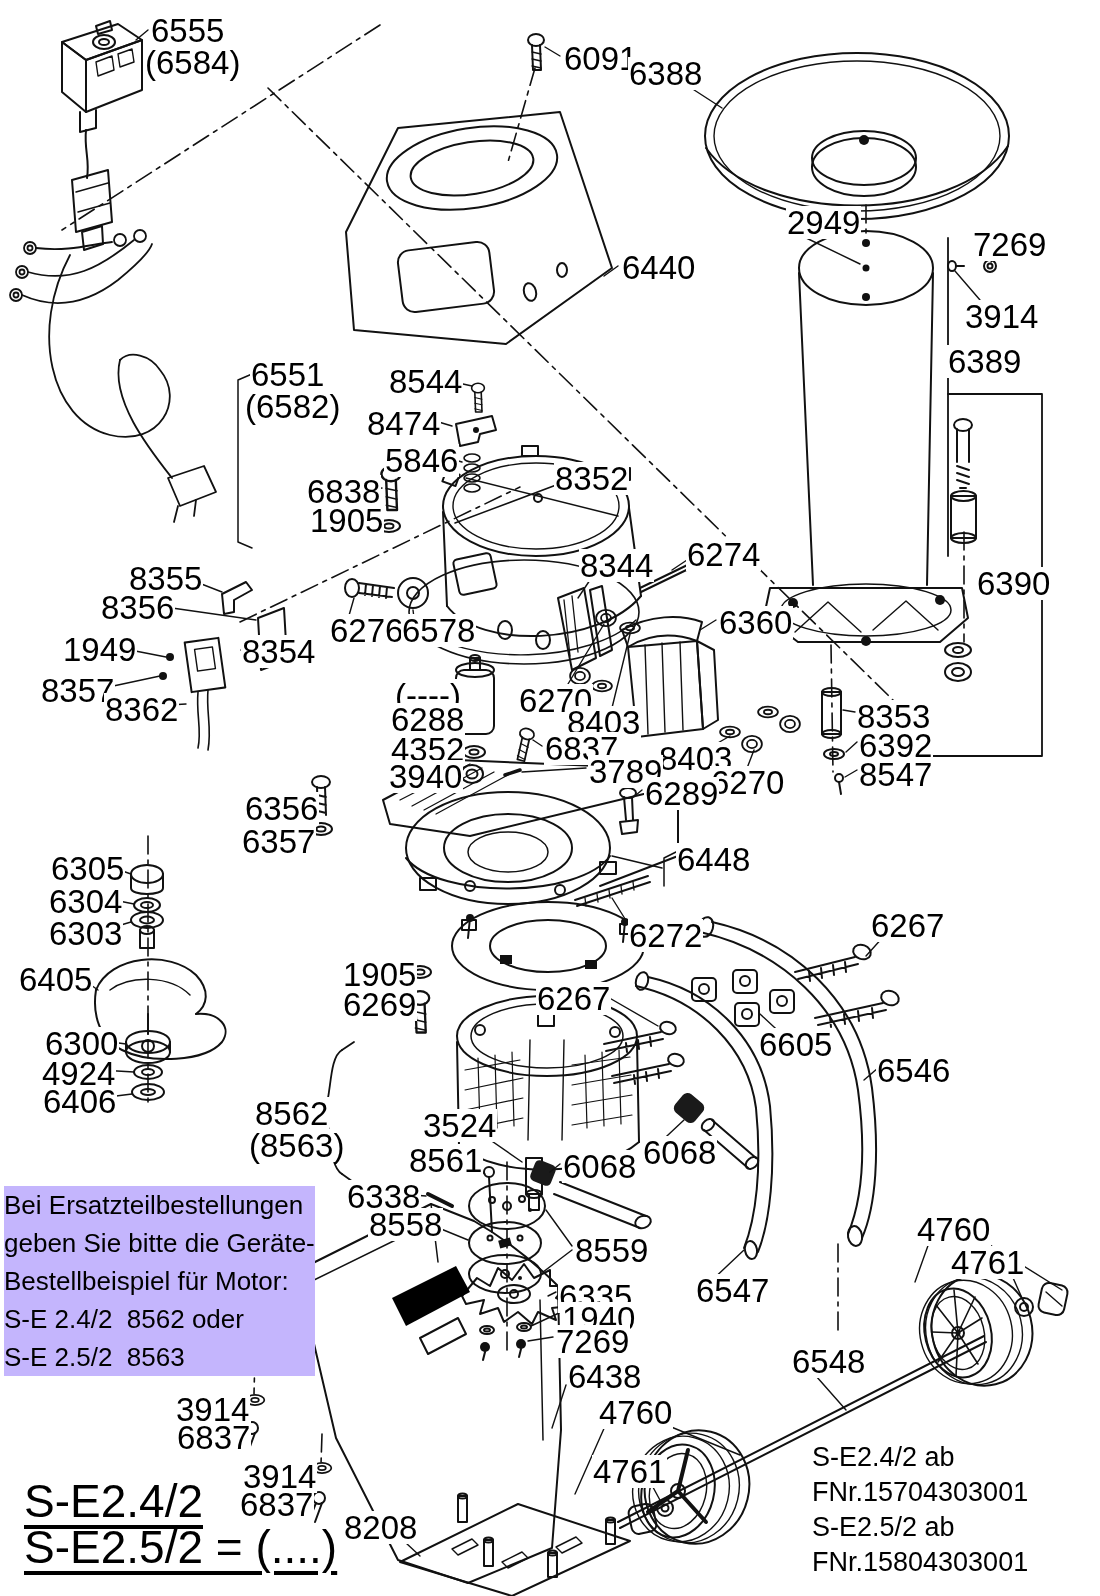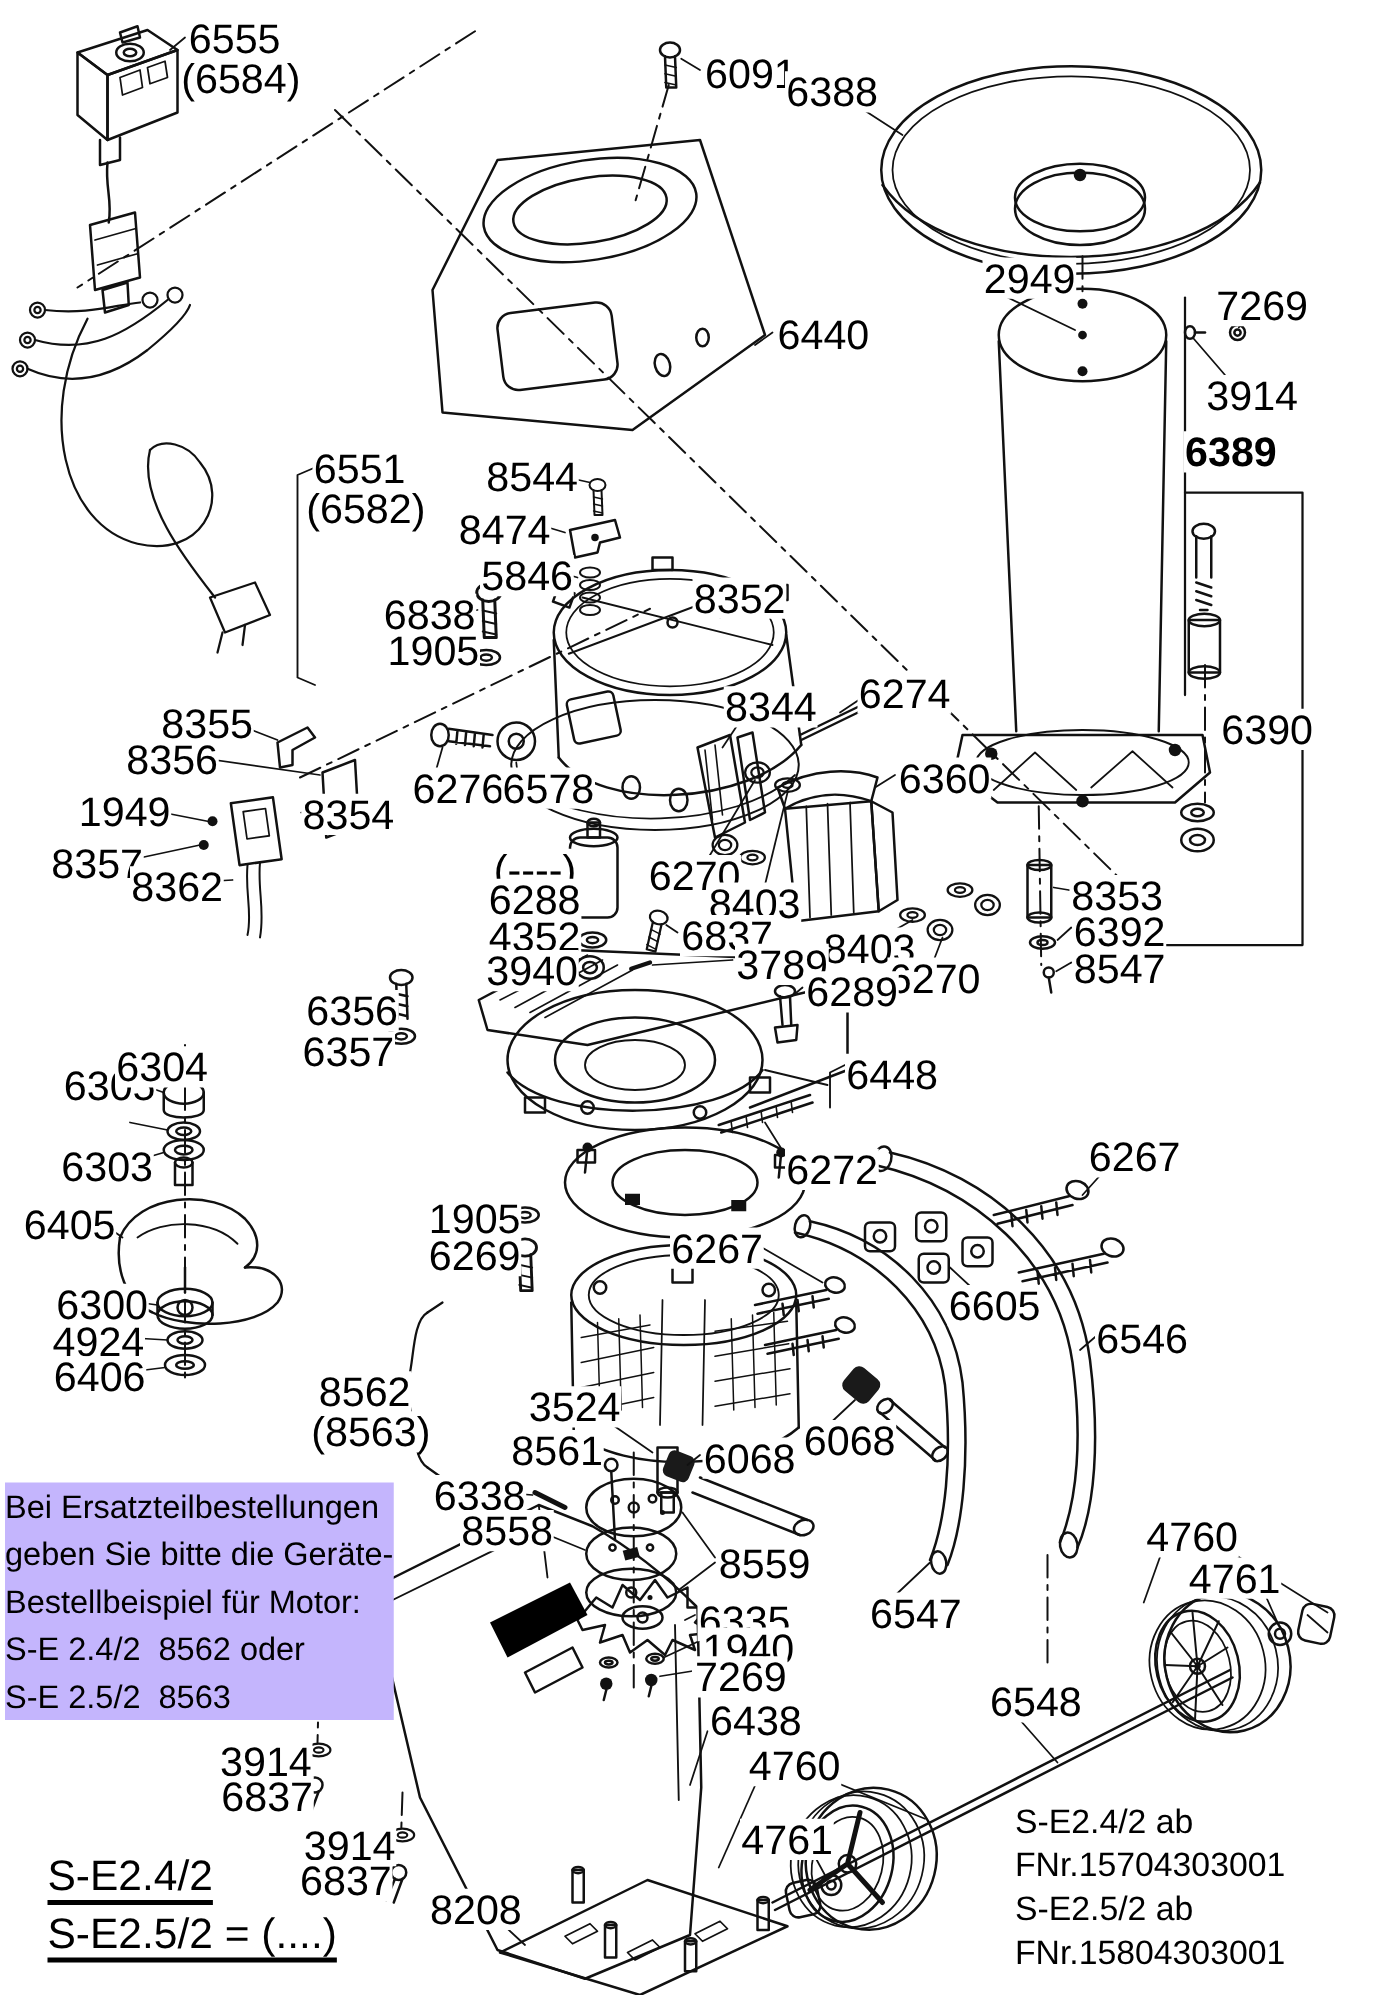--- a/index.html
+++ b/index.html
@@ -3,21 +3,21 @@
 <meta charset="utf-8">
 <style>
   html,body{margin:0;padding:0;background:#fff}
   .page{position:relative;width:1100px;height:1596px;background:#ffffff;overflow:hidden;
         font-family:"Liberation Sans",sans-serif;color:#000}
   .page svg{position:absolute;left:0;top:0}
   .plabel{position:absolute;font-size:33px;line-height:1;white-space:pre;color:#000;
           background:#fff;padding:0 1px}
   .ordering{position:absolute;left:4px;top:1186px;font-size:26px;line-height:38px;background:#c4b5fd}
   .ordering div{white-space:pre}
-  .footer-left{position:absolute;left:38px;top:1478px;font-size:34px;line-height:46px}
+  .footer-left{position:absolute;left:24px;top:1478px;font-size:46px;line-height:46px}
   .footer-left div{white-space:pre;text-decoration:underline;text-decoration-thickness:3.5px;text-underline-offset:8px}
   .serial{position:absolute;left:812px;top:1440px;font-size:27px;line-height:35px}
   .serial div{white-space:pre}
 </style>
 </head>
 <body>
 
 <div class="page">
 
 <svg width="1100" height="1596" viewBox="0 0 1100 1596">
@@ -576,21 +576,21 @@
 
 <div id="labels">
       <span class="plabel" style="left: 150px; top: 14px;">6555</span>
       <span class="plabel" style="left: 144px; top: 46px;">(6584)</span>
       <span class="plabel" style="left: 563px; top: 42px;">6091</span>
       <span class="plabel" style="left: 628px; top: 57px;">6388</span>
       <span class="plabel" style="left: 621px; top: 251px;">6440</span>
       <span class="plabel" style="left: 786px; top: 206px;">2949</span>
       <span class="plabel" style="left: 972px; top: 228px;">7269</span>
       <span class="plabel" style="left: 964px; top: 300px;">3914</span>
-      <span class="plabel" style="left: 947px; top: 345px; font-weight: bold;">6389</span>
+      <span class="plabel" style="left: 947px; top: 345px;">6389</span>
       <span class="plabel" style="left: 250px; top: 358px;">6551</span>
       <span class="plabel" style="left: 244px; top: 390px;">(6582)</span>
       <span class="plabel" style="left: 388px; top: 365px;">8544</span>
       <span class="plabel" style="left: 366px; top: 407px;">8474</span>
       <span class="plabel" style="left: 384px; top: 444px;">5846</span>
       <span class="plabel" style="left: 306px; top: 475px;">6838</span>
       <span class="plabel" style="left: 309px; top: 504px;">1905</span>
       <span class="plabel" style="left: 554px; top: 462px;">8352</span>
       <span class="plabel" style="left: 579px; top: 549px;">8344</span>
       <span class="plabel" style="left: 686px; top: 538px;">6274</span>
@@ -617,21 +617,21 @@
       <span class="plabel" style="left: 388px; top: 760px;">3940</span>
       <span class="plabel" style="left: 544px; top: 732px;">6837</span>
       <span class="plabel" style="left: 588px; top: 755px;">3789</span>
       <span class="plabel" style="left: 644px; top: 777px;">6289</span>
       <span class="plabel" style="left: 244px; top: 792px;">6356</span>
       <span class="plabel" style="left: 241px; top: 825px;">6357</span>
       <span class="plabel" style="left: 676px; top: 843px;">6448</span>
       <span class="plabel" style="left: 628px; top: 919px;">6272</span>
       <span class="plabel" style="left: 870px; top: 909px;">6267</span>
       <span class="plabel" style="left: 50px; top: 852px;">6305</span>
-      <span class="plabel" style="left: 48px; top: 837px; margin-left: 44px;">6304</span>
+      <span class="plabel" style="left: 48px; top: 885px;">6304</span>
       <span class="plabel" style="left: 48px; top: 917px;">6303</span>
       <span class="plabel" style="left: 18px; top: 963px;">6405</span>
       <span class="plabel" style="left: 44px; top: 1027px;">6300</span>
       <span class="plabel" style="left: 41px; top: 1057px;">4924</span>
       <span class="plabel" style="left: 42px; top: 1085px;">6406</span>
       <span class="plabel" style="left: 342px; top: 958px;">1905</span>
       <span class="plabel" style="left: 342px; top: 988px;">6269</span>
       <span class="plabel" style="left: 536px; top: 982px;">6267</span>
       <span class="plabel" style="left: 758px; top: 1028px;">6605</span>
       <span class="plabel" style="left: 876px; top: 1054px;">6546</span>

